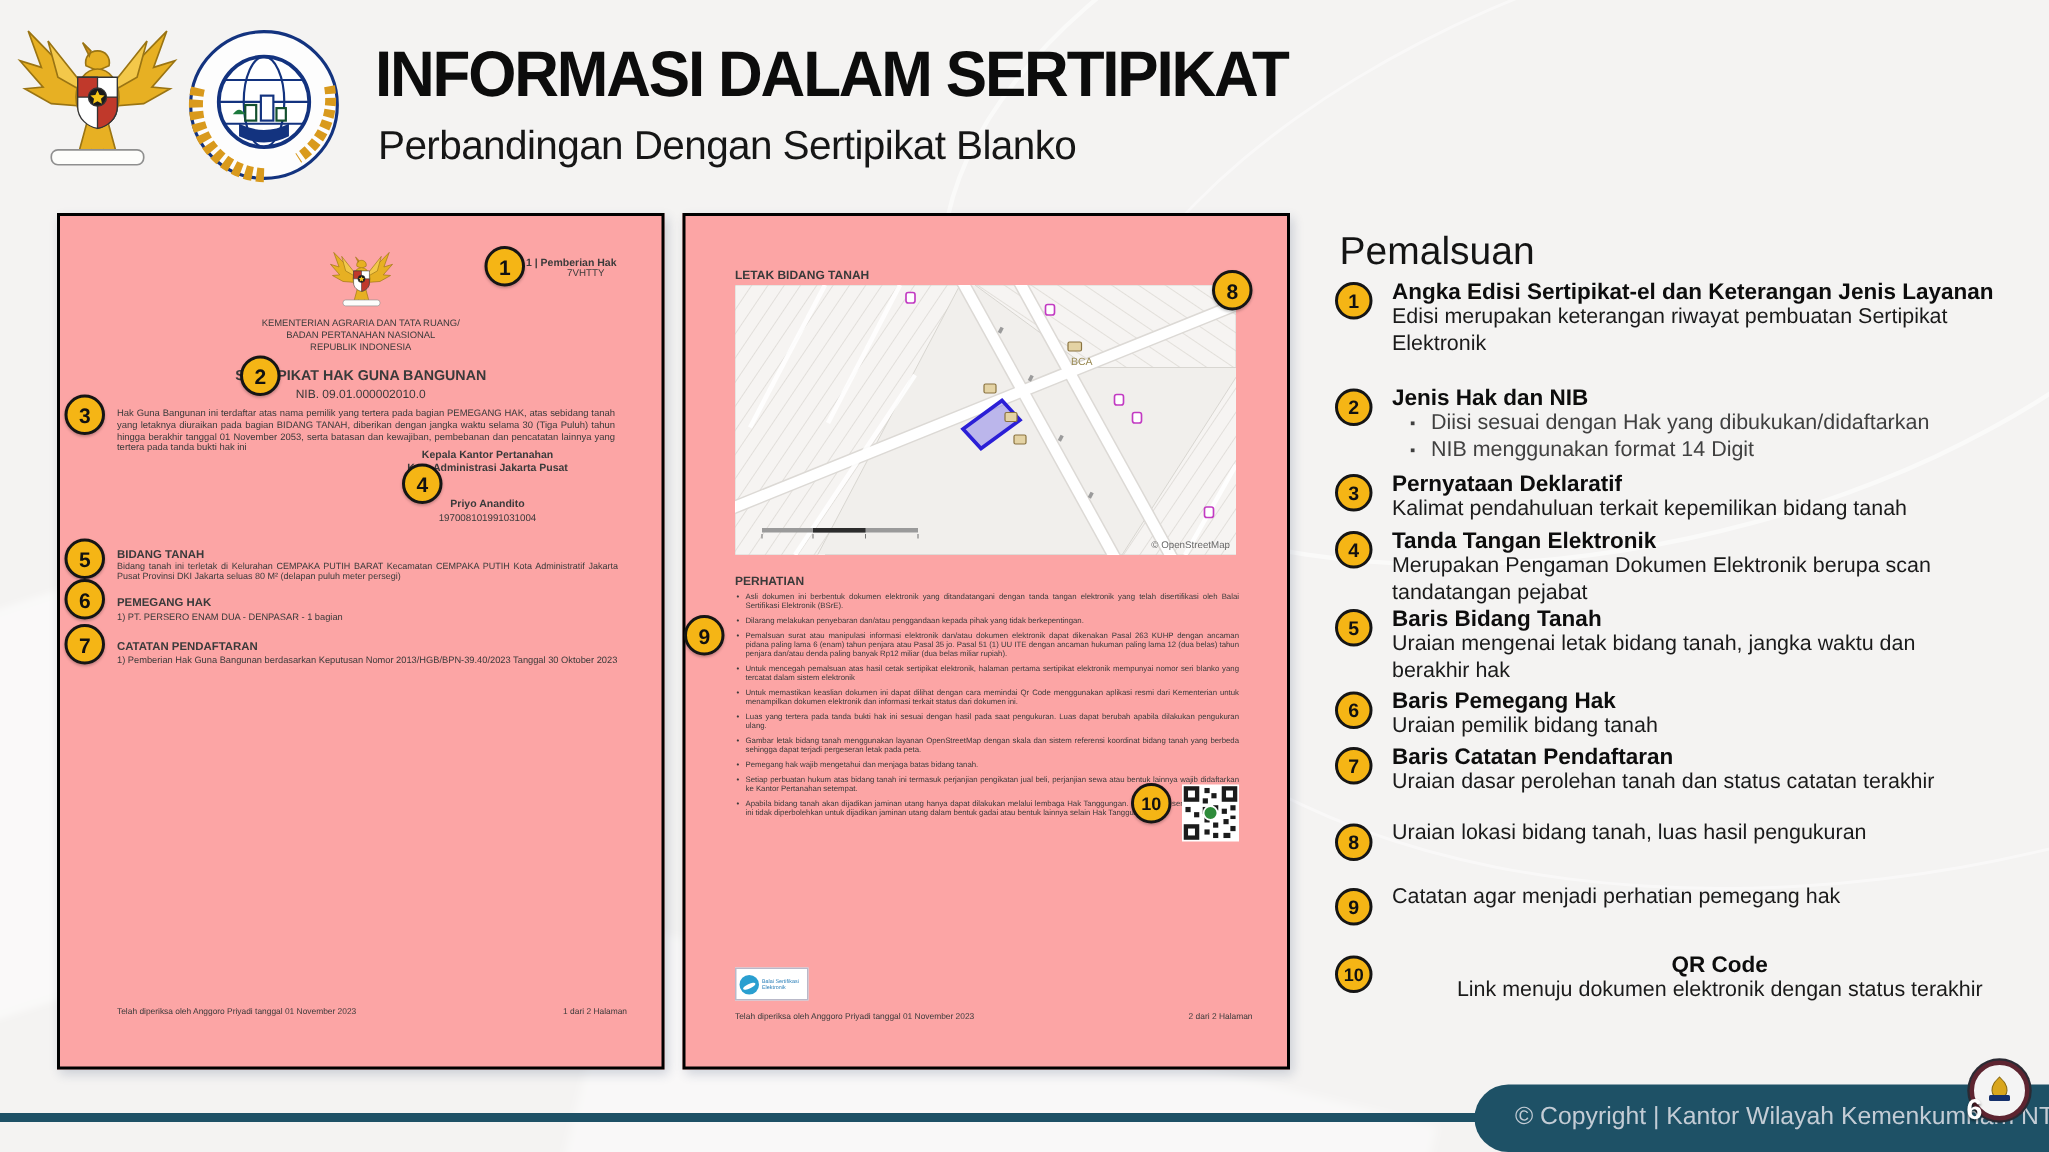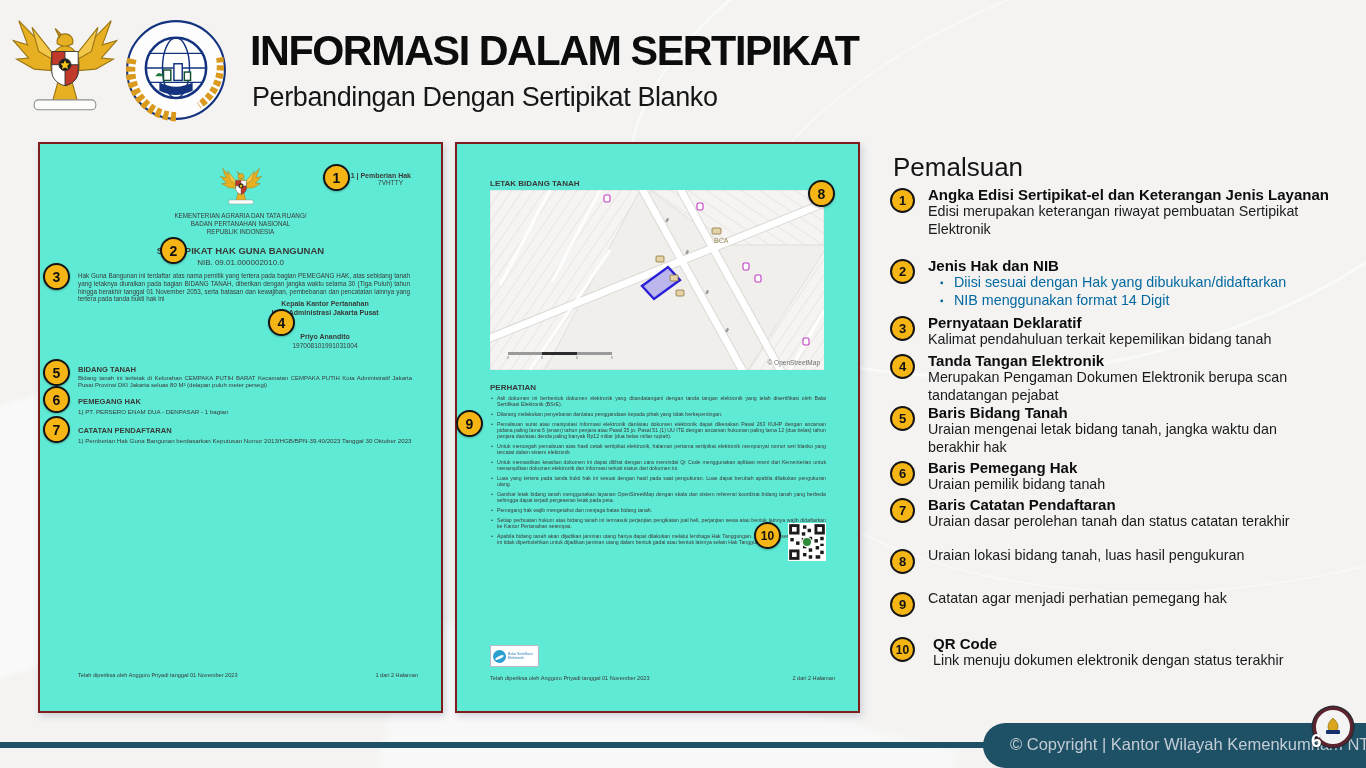--- a/index.html
+++ b/index.html
@@ -18,21 +18,21 @@
     transform:rotate(-18deg);filter:blur(2px);}
   .bg-wedge2{left:380px;top:680px;width:560px;height:220px;background:rgba(255,255,255,.45);
     transform:rotate(14deg);filter:blur(3px);}
 
   
   .page-title{left:250px;top:26px;font-size:43px;font-weight:bold;letter-spacing:-1.5px;
     transform:scaleX(.96);transform-origin:left top;color:#0c0c0c;white-space:nowrap;}
   .page-subtitle{left:252px;top:82px;font-size:27px;letter-spacing:-.4px;color:#161616;white-space:nowrap;}
 
   
-  .doc{background:#5eead4;border:2px solid #7f1d1d;box-shadow:2px 3px 7px rgba(40,60,100,.20);box-sizing:border-box;}
+  .doc{background:#fca5a5;border:2px solid #000000;box-shadow:2px 3px 7px rgba(40,60,100,.20);box-sizing:border-box;}
   #doc1{left:38px;top:142px;width:405px;height:571px;}
   #doc2{left:455px;top:142px;width:405px;height:571px;}
   .doc .abs{color:#3a3a3a;}
   .tcenter{text-align:center;}
   .b{font-weight:bold;}
   .doc-small{font-size:6.3px;line-height:7.8px;}
   .doc-footer{font-size:5.6px;color:#555;}
 
   
   .callout{width:27px;height:27px;border-radius:50%;background:#F5B515;border:2.5px solid #151515;
@@ -41,21 +41,21 @@
 
   
   .ket-title{left:893px;top:152px;font-size:26px;font-weight:500;color:#141414;}
   .ket-row{left:888px;width:472px;}
   .knum{position:absolute;left:2px;top:2px;width:25px;height:25px;border-radius:50%;
     background:#F5B515;border:2px solid #151515;box-sizing:border-box;display:flex;
     align-items:center;justify-content:center;font-size:13px;font-weight:bold;color:#111;}
   .ktext{margin-left:40px;}
   .khead{font-size:15px;font-weight:bold;color:#0d0d0d;line-height:17px;}
   .kbody{font-size:14.3px;color:#1a1a1a;line-height:17.5px;}
-  .kbullet{font-size:14.3px;color:#0369a1;line-height:17.5px;padding-left:14px;position:relative;margin-left:12px;}
+  .kbullet{font-size:14.3px;color:#404040;line-height:17.5px;padding-left:14px;position:relative;margin-left:12px;}
   .kbullet::before{content:"▪";position:absolute;left:0;top:0;font-size:10px;}
 
   
   .ph-list{margin:0;padding:0;list-style:none;}
   .ph-list li{font-size:5.2px;line-height:6.4px;text-align:justify;color:#3a3a3a;
     margin-bottom:3.2px;padding-left:7px;position:relative;}
   .ph-list li::before{content:"•";position:absolute;left:1px;top:0;color:#3a3a3a;}
 
   
   .bottom-line{left:0;top:742px;width:1010px;height:6px;background:#1e5166;}
@@ -400,21 +400,21 @@
 
 <div class="abs ket-row" style="top:590px;">
   <div class="knum">9</div>
   <div class="ktext">
     <div class="kbody">Catatan agar menjadi perhatian pemegang hak</div>
   </div>
 </div>
 
 <div class="abs ket-row" style="top:635px;">
   <div class="knum" style="font-size:12px;">10</div>
-  <div class="ktext" style="margin-left:45px;">
+  <div class="ktext" style="margin-left:45px;text-align:center;">
     <div class="khead">QR Code</div>
     <div class="kbody">Link menuju dokumen elektronik dengan status terakhir</div>
   </div>
 </div>
 
 <div class="abs bottom-line"></div>
 <div class="abs bottom-bar"></div>
 <div class="abs copyright">© Copyright | Kantor Wilayah Kemenkumham NTT</div>
 <div class="abs footer-badge">
   <svg width="22" height="22" viewBox="0 0 22 22">

